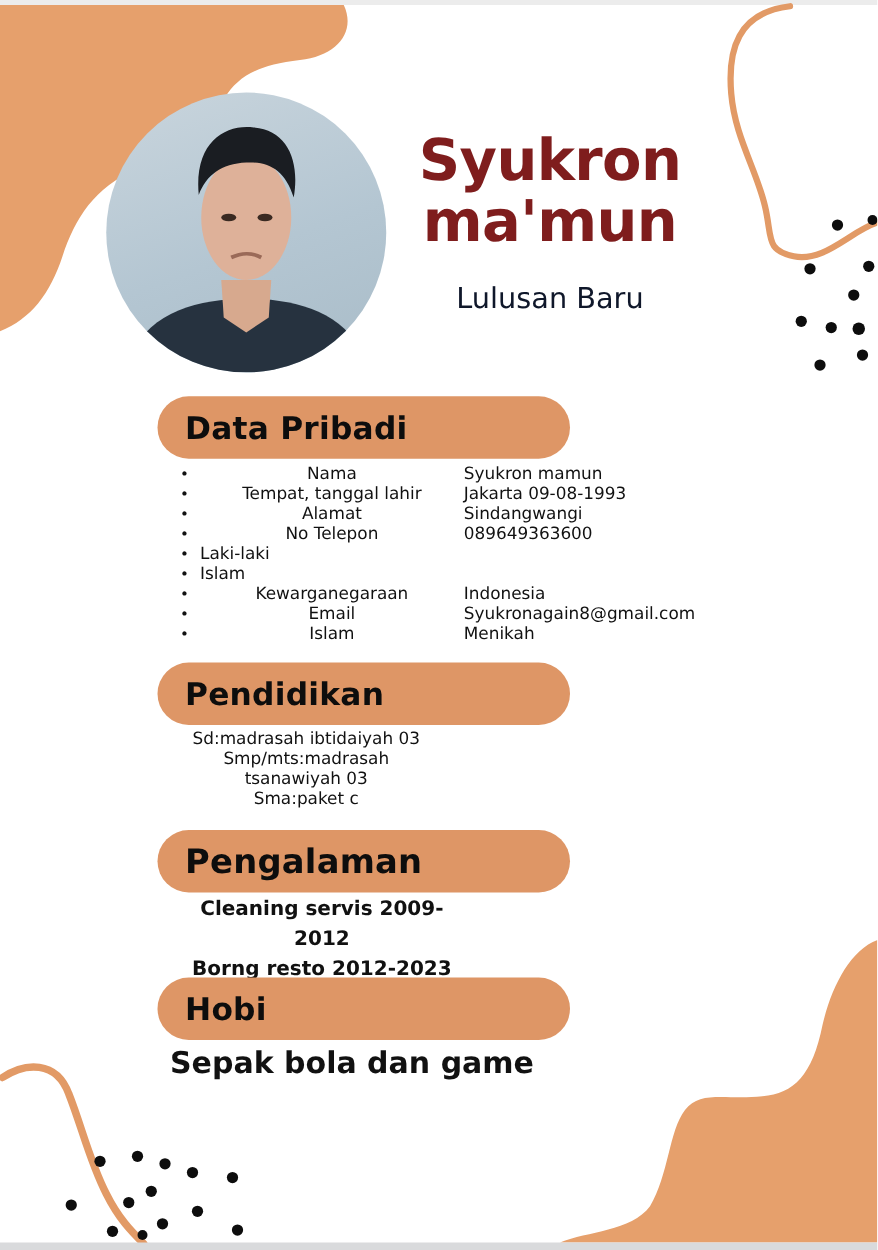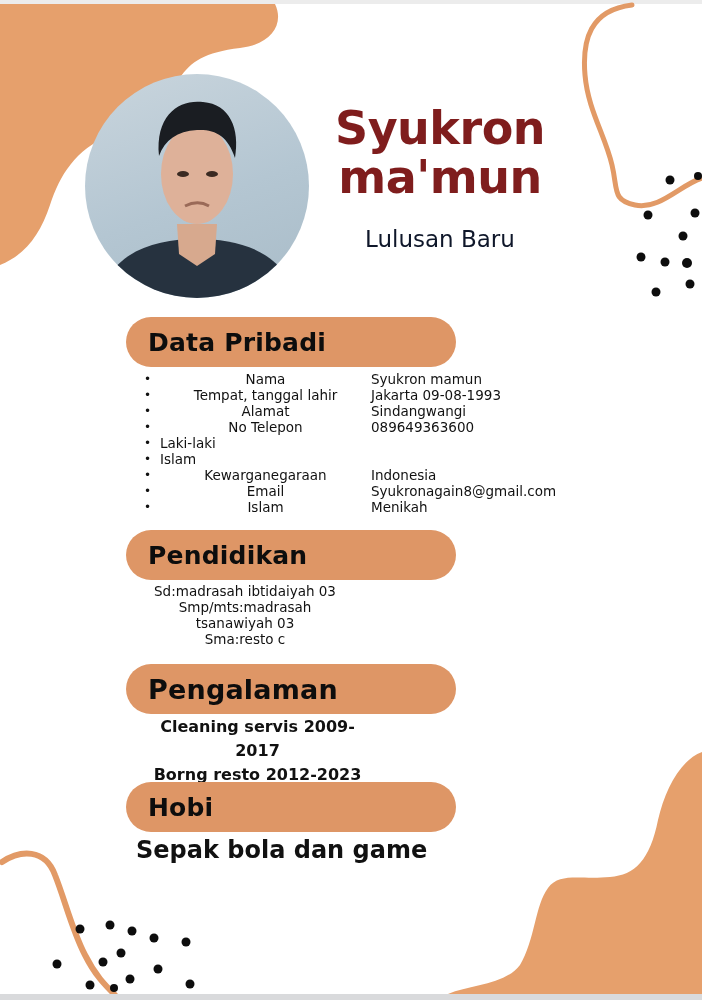--- a/index.html
+++ b/index.html
@@ -151,28 +151,28 @@
   </div>
 </div>
 
 <div class="section-pill" style="top:530px;">
   <span>Pendidikan</span>
 </div>
 <div class="edu">
   <div>Sd:madrasah ibtidaiyah 03</div>
   <div>Smp/mts:madrasah</div>
   <div>tsanawiyah 03</div>
-  <div>Sma:resto c</div>
+  <div>Sma:paket c</div>
 </div>
 
 <div class="section-pill" style="top:664px;">
   <span style="font-size:27px;">Pengalaman</span>
 </div>
 <div class="exp">
-  <div>Cleaning servis 2009-2017</div>
+  <div>Cleaning servis 2009-2012</div>
   <div>Borng resto 2012-2023</div>
   <div>Houskeping hotel 6 bulan</div>
 </div>
 
 <div class="section-pill" style="top:782px;">
   <span>Hobi</span>
 </div>
 <div class="hobi-text">Sepak bola dan game</div>
 
 <div class="bottombar"></div>

